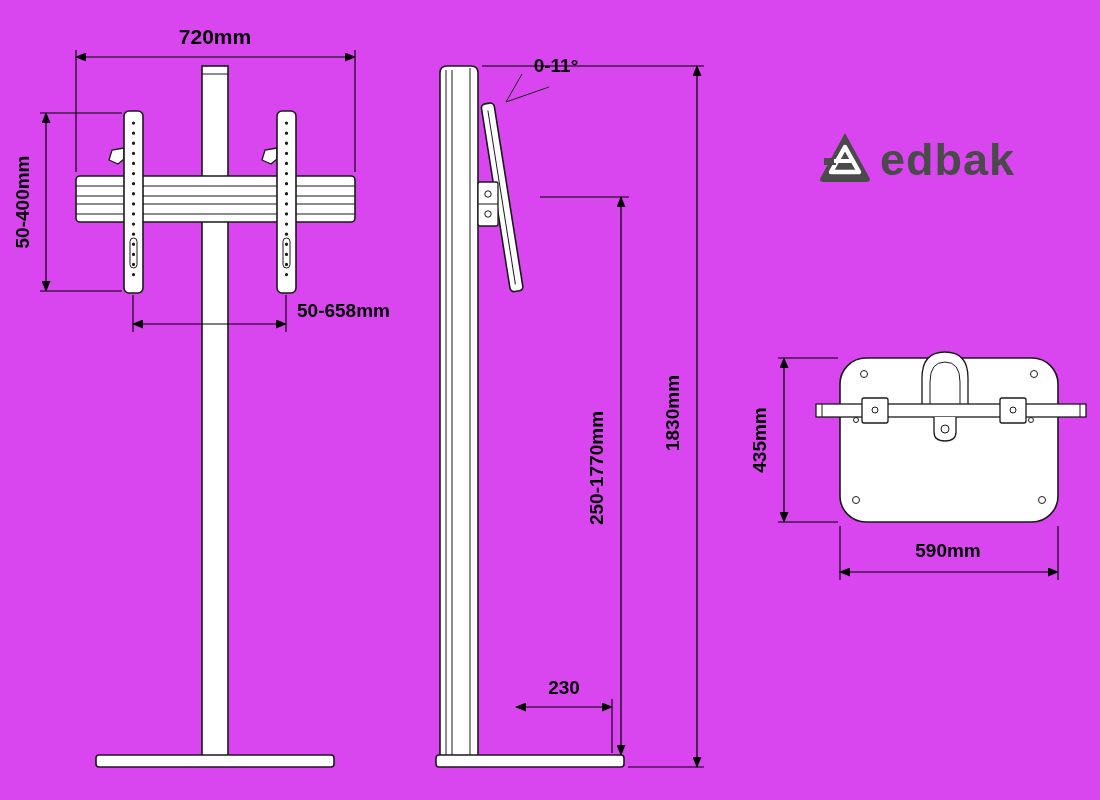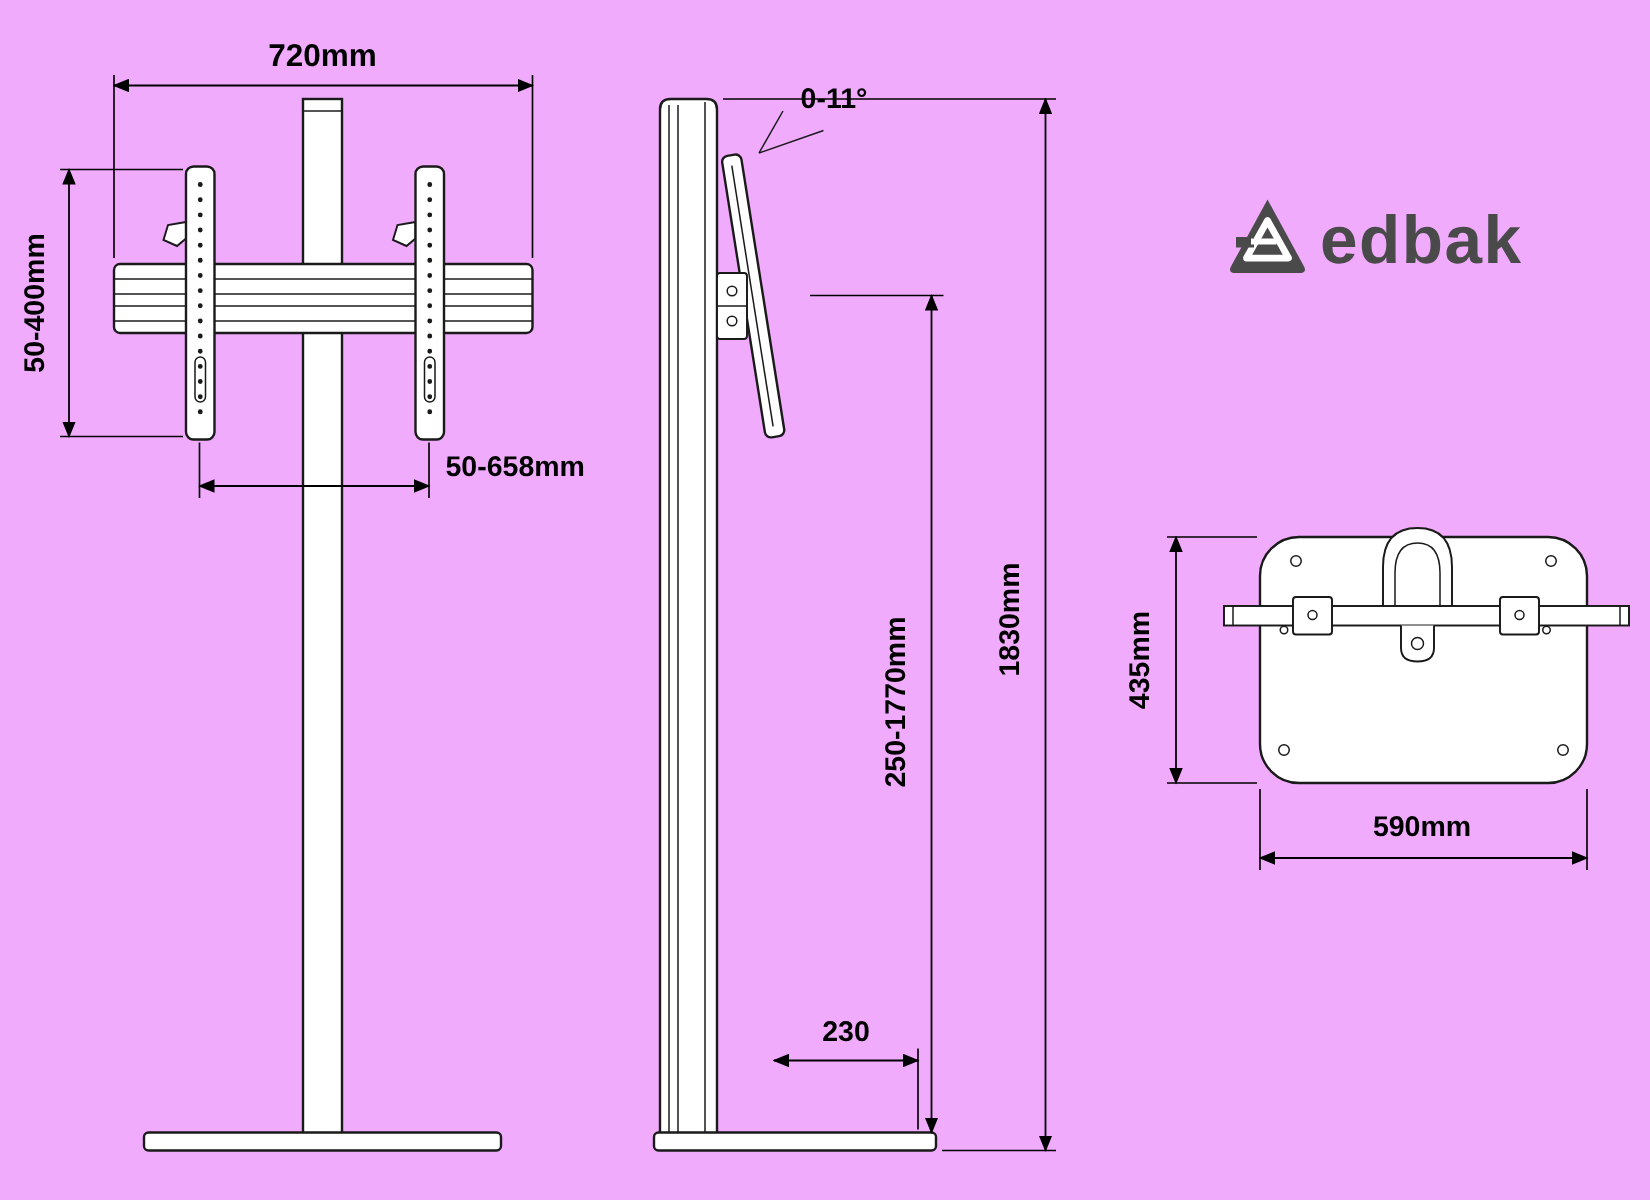--- a/index.html
+++ b/index.html
@@ -1,17 +1,17 @@
 <!DOCTYPE html>
 <html><head>
 <meta charset="utf-8">
 <style>
   html,body { margin:0; padding:0; background:#ffffff; }
   .canvas {
-    position:relative; width:1100px; height:800px; background:#f0abfc;
+    position:relative; width:1100px; height:800px; background:#d946ef;
     font-family:"Liberation Sans", sans-serif; overflow:hidden;
   }
   svg { display:block; }
   .outline { fill:#ffffff; stroke:#1a1a1a; stroke-width:1.6; }
   .outline2 { fill:#ffffff; stroke:#1a1a1a; stroke-width:1.3; }
   .thin   { fill:none; stroke:#1a1a1a; stroke-width:1; }
   .dots   { fill:none; stroke:#1a1a1a; stroke-width:3.2; stroke-linecap:round; stroke-dasharray:0.1 10; }
   .ext    { fill:none; stroke:#000000; stroke-width:1.1; }
   .dimline{ fill:none; stroke:#000000; stroke-width:1.2; }
   .dimtext{ font:bold 19px "Liberation Sans", sans-serif; fill:#000000; }

